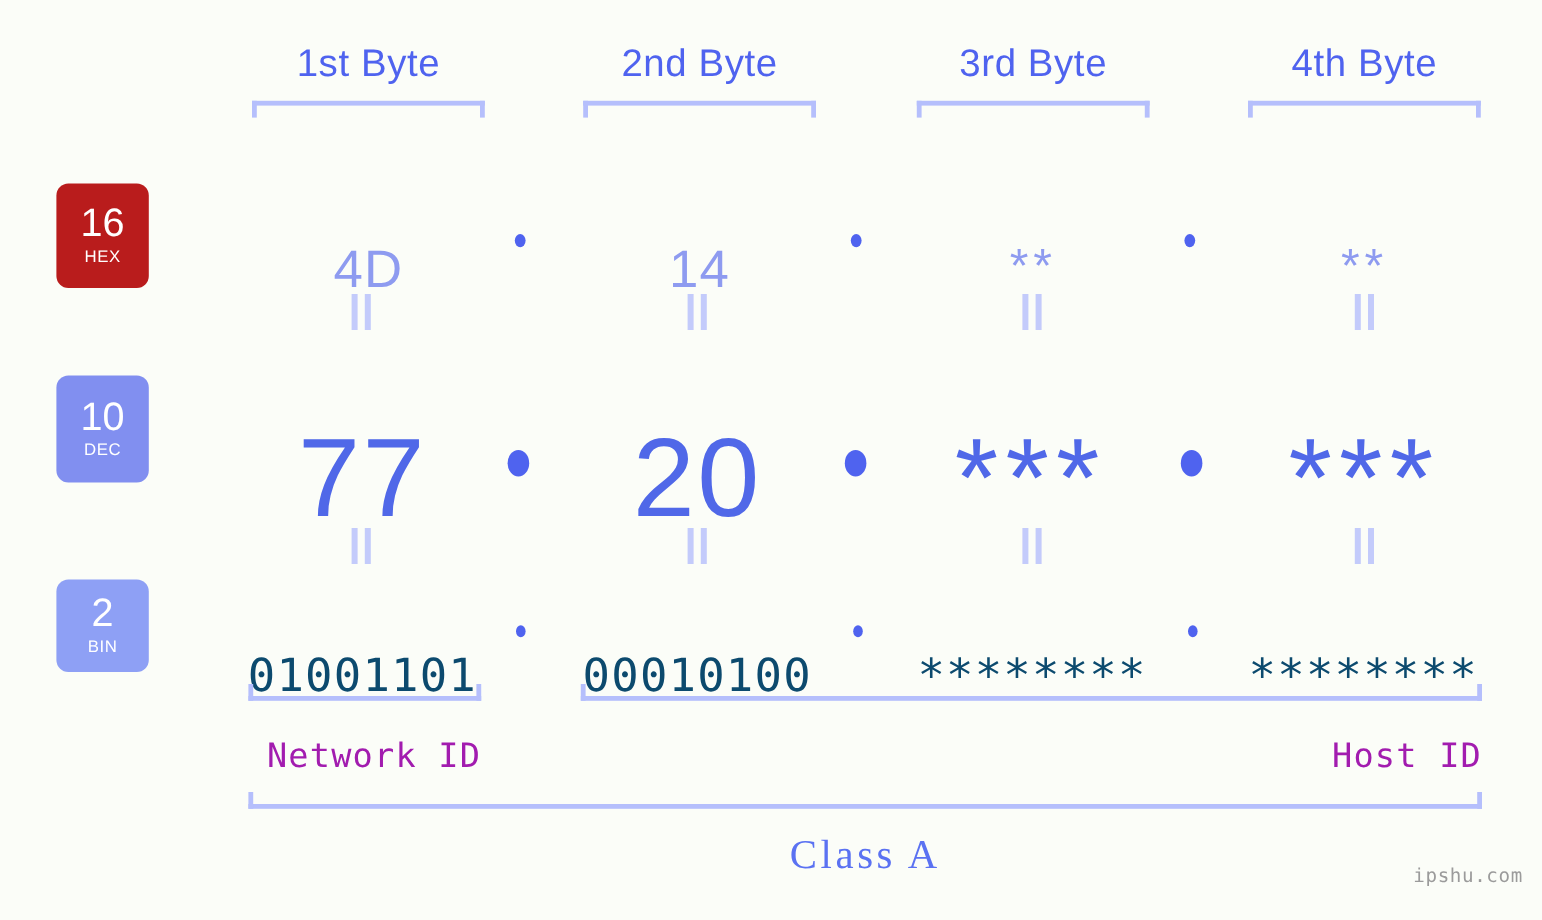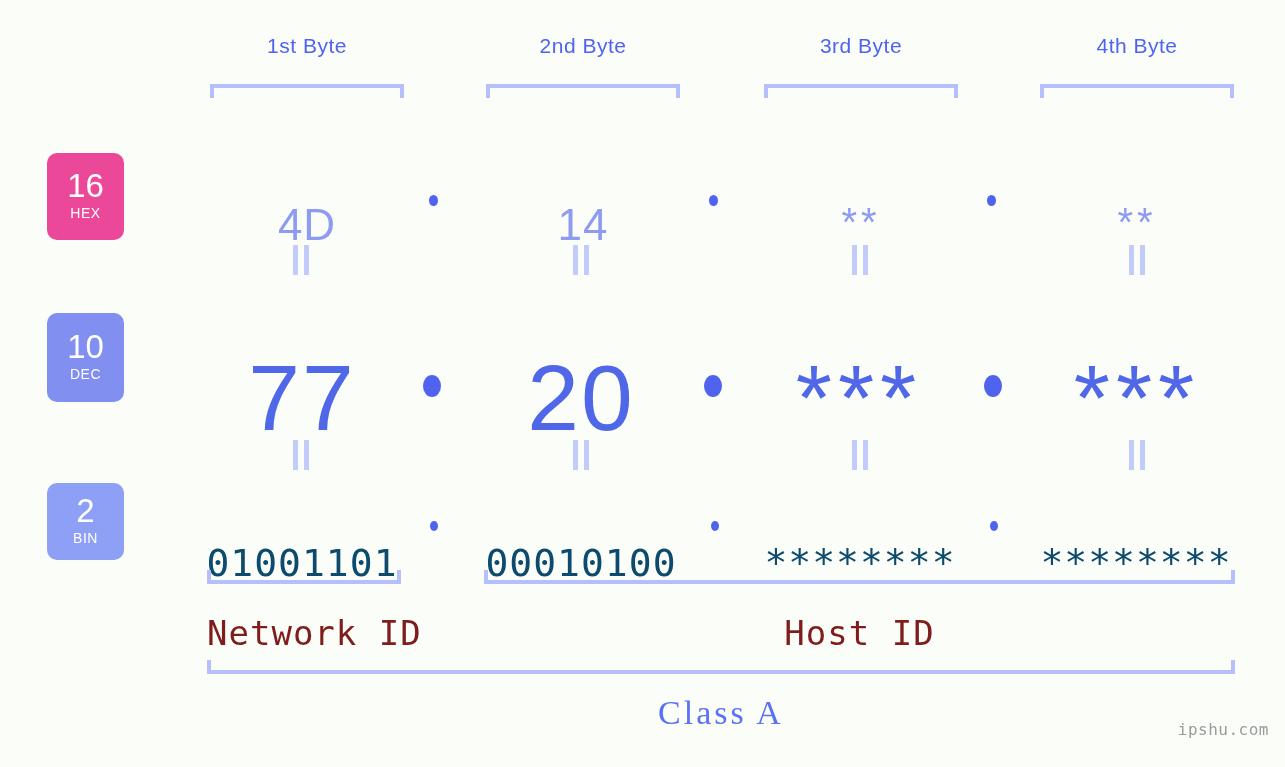--- a/index.html
+++ b/index.html
@@ -15,21 +15,21 @@
   }
   .stage {
     position: relative;
     width: 1285px;
     height: 767px;
   }
 
   
   .byte-label {
     position: absolute;
-    font-size: 21px;
+    font-size: 32px;
     color: #4f63ef;
     text-align: center;
     letter-spacing: 0.5px;
     white-space: nowrap;
   }
 
   
   .bracket-down {
     position: absolute;
     border-top: 4px solid #b5bffc;
@@ -64,21 +64,21 @@
   }
   .badge .num {
     font-size: 33px;
     line-height: 34px;
   }
   .badge .sub {
     font-size: 14px;
     line-height: 21px;
     letter-spacing: 0.5px;
   }
-  #badge-hex { top: 153px; height: 87px; background: #ec4899; justify-content: center; }
+  #badge-hex { top: 153px; height: 87px; background: #b91c1c; justify-content: center; }
   #badge-dec { top: 313px; height: 89px; background: #818ff0; }
   #badge-bin { top: 483px; height: 77px; background: #8ea0f5; }
 
   
   .cell {
     position: absolute;
     text-align: center;
     white-space: nowrap;
     margin-top: 45px;
   }
@@ -133,23 +133,23 @@
     display: block;
     width: 5px;
     height: 100%;
     background: #c3cbfb;
   }
 
   
   .caption {
     position: absolute;
     font-family: "DejaVu Sans Mono", monospace;
-    font-size: 34px;
-    color: #7f1d1d;
-    text-align: center;
+    font-size: 28px;
+    color: #a21caf;
+    text-align: right;
     white-space: nowrap;
     letter-spacing: 1px;
   }
   .class-caption {
     position: absolute;
     font-family: Liberation Serif, serif;
     font-size: 34px;
     color: #5b72f2;
     text-align: center;
     white-space: nowrap;

